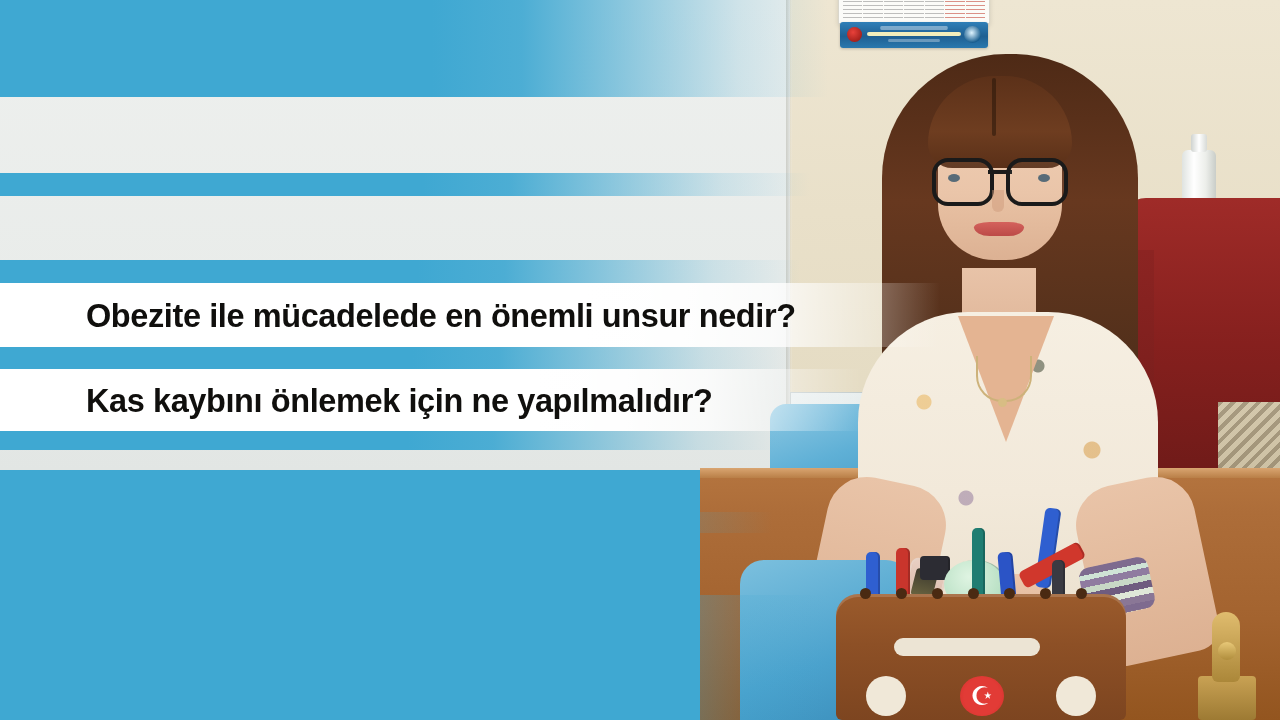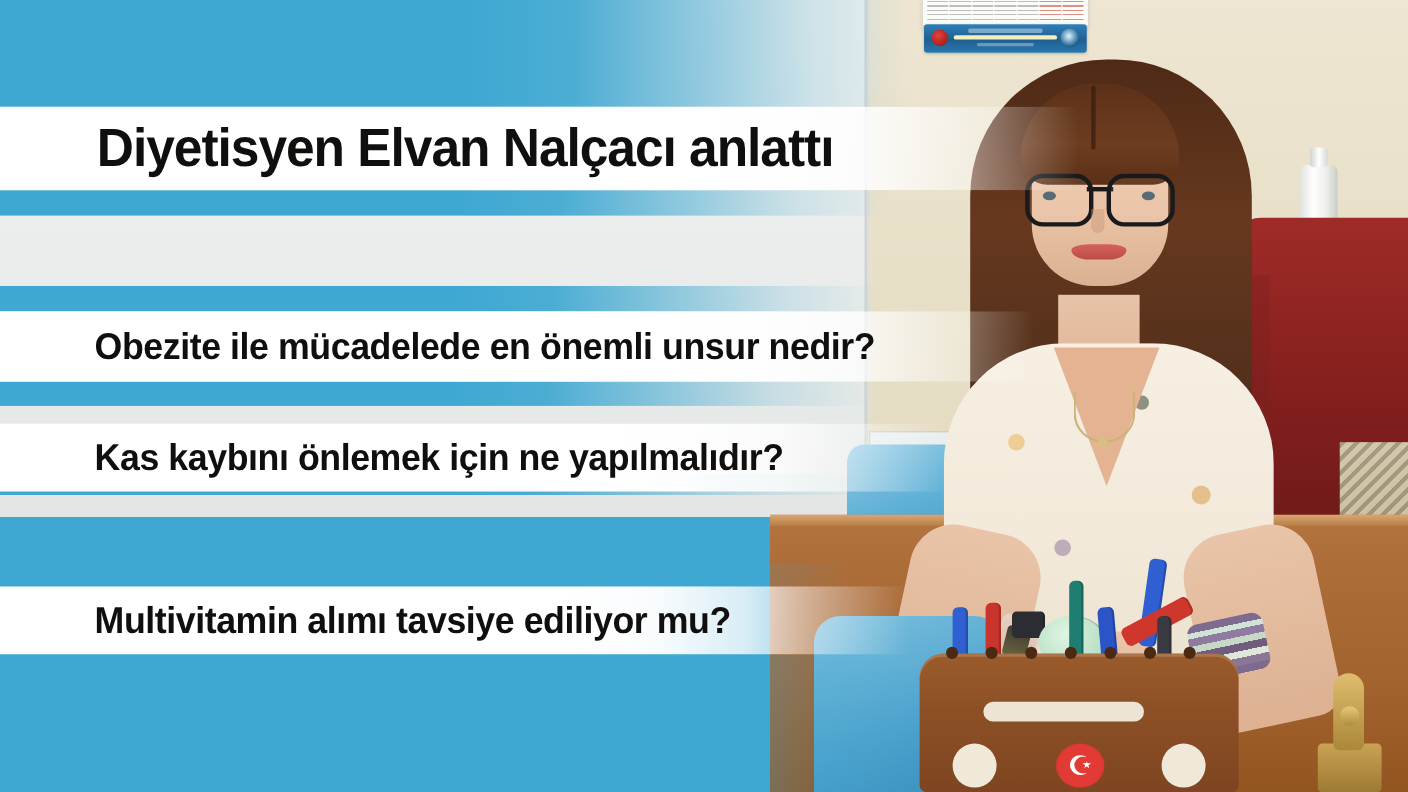--- a/index.html
+++ b/index.html
@@ -370,21 +370,21 @@
 
   #band-title { top: 97px; height: 76px; width: 980px; }
   #band-title .band-txt { font-size: 49px; margin-left: 88px; letter-spacing: -0.02em; }
 
   #band-q1 { top: 196px; height: 64px; width: 1000px; }
   #band-q1 .band-txt { font-size: 34px; margin-left: 86px; }
 
   #band-q2 { top: 283px; height: 64px; width: 940px; align-items: center; }
   #band-q2 .band-txt { font-size: 34px; margin-left: 86px; }
 
-  #band-q3 { top: 369px; height: 62px; width: 862px; margin-top: 16px; }
+  #band-q3 { top: 369px; height: 62px; width: 862px; }
   #band-q3 .band-txt { font-size: 34px; margin-left: 86px; }
 
   #band-q4 { top: 450px; height: 62px; width: 836px; }
   #band-q4 .band-txt { font-size: 34px; margin-left: 86px; }
 
   #band-q5 { top: 533px; height: 62px; width: 826px; }
   #band-q5 .band-txt { font-size: 34px; margin-left: 86px; }
 
   
   .stripe {
@@ -503,35 +503,27 @@
   </div>
 
   <div class="stripe" style="--blue:#3FA8D2; top:0px;   height:97px;  width:900px;"></div>
   <div class="stripe" style="--blue:#3FA8D2; top:173px; height:23px;  width:880px;"></div>
   <div class="stripe" style="--blue:#3FA8D2; top:260px; height:23px;  width:870px;"></div>
   <div class="stripe" style="--blue:#3FA8D2; top:347px; height:22px;  width:860px;"></div>
   <div class="stripe" style="--blue:#3FA8D2; top:431px; height:19px;  width:850px;"></div>
   <div class="stripe" style="--blue:#3FA8D2; top:512px; height:21px;  width:840px;"></div>
   <div class="stripe" style="--blue:#3FA8D2; top:595px; height:125px; width:900px;"></div>
 
-  <div class="band" id="band-title">
-    <div class="band-bg"></div>
-    <div class="band-txt">Diyetisyen Elvan Nalçacı anlattı</div>
-  </div>
 
 
   <div class="band" id="band-q2">
     <div class="band-bg"></div>
     <div class="band-txt">Obezite ile mücadelede en önemli unsur nedir?</div>
   </div>
 
   <div class="band" id="band-q3">
     <div class="band-bg"></div>
     <div class="band-txt">Kas kaybını önlemek için ne yapılmalıdır?</div>
   </div>
 
 
-  <div class="band" id="band-q5">
-    <div class="band-bg"></div>
-    <div class="band-txt">Multivitamin alımı tavsiye ediliyor mu?</div>
-  </div>
 
 </div>
 
 </body></html>

